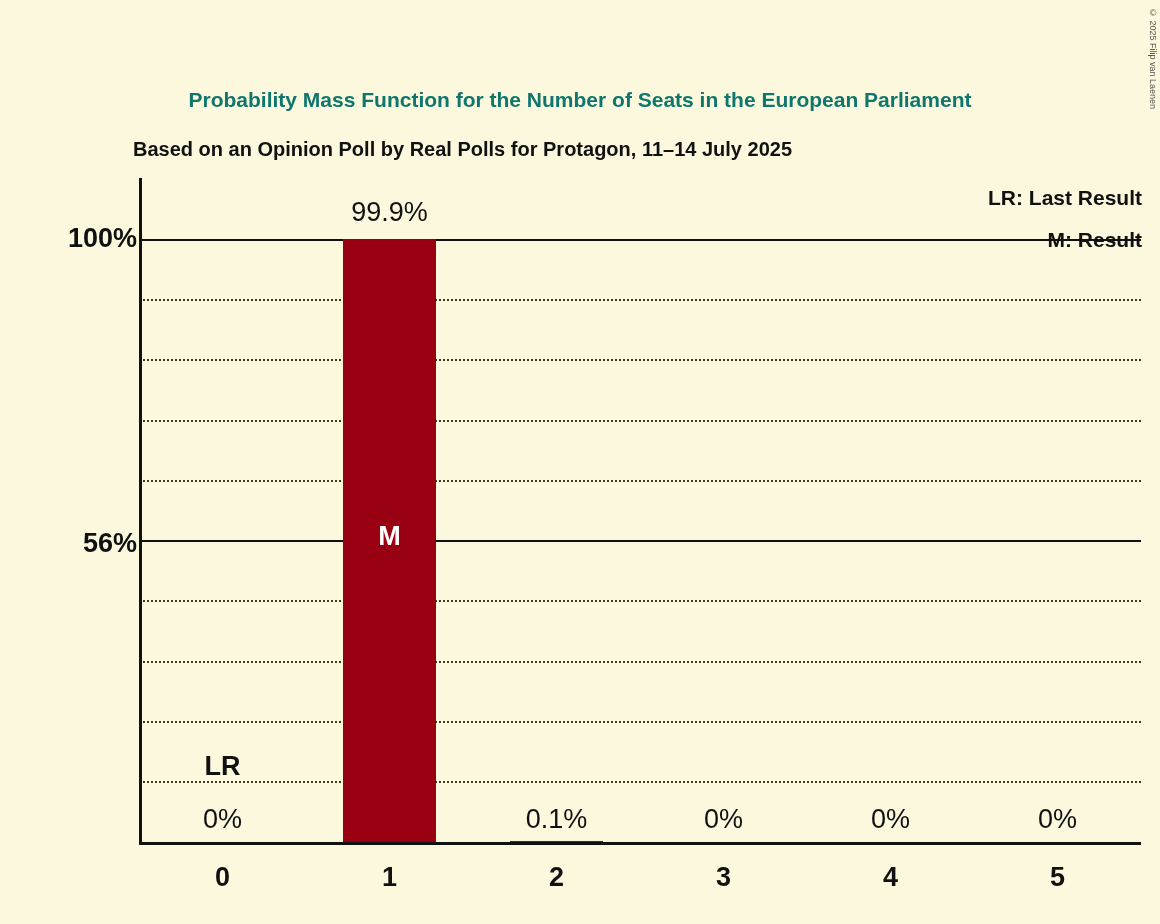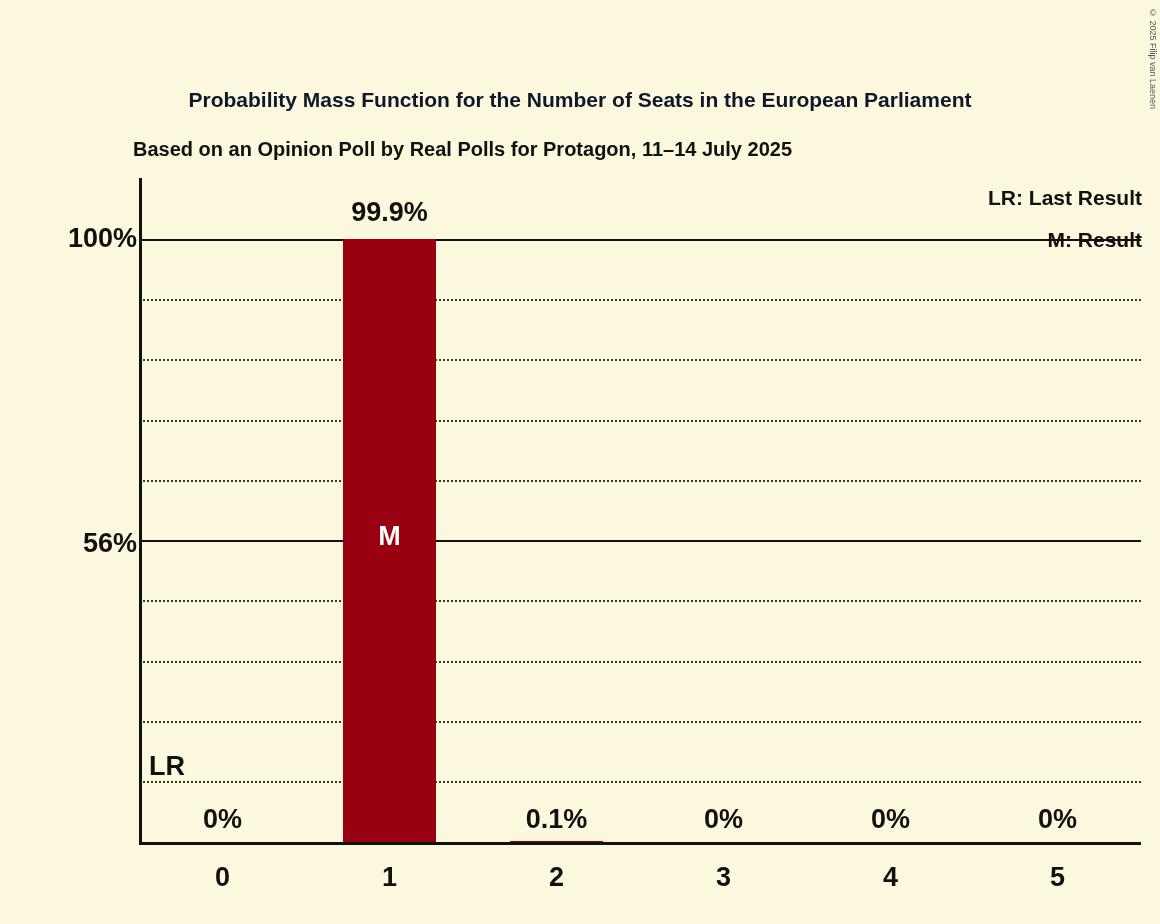--- a/index.html
+++ b/index.html
@@ -38,21 +38,21 @@
   }
   .chart-subtitle {
     position: absolute;
     top: 88px;
     left: 0;
     width: 1160px;
     text-align: center;
     font-size: 21px;
     font-weight: bold;
     white-space: nowrap;
-    color: #0f172a;
+    color: #0f766e;
   }
   .chart-subsubtitle {
     position: absolute;
     top: 138px;
     left: 0;
     width: 925px;
     text-align: center;
     font-size: 20px;
     font-weight: bold;
     white-space: nowrap;
@@ -155,38 +155,38 @@
     left: 22%;
     width: 56%;
     background: #990011;
   }
   .bar-value {
     position: absolute;
     left: 0;
     width: 100%;
     text-align: center;
     font-size: 27px;
-    font-weight: bold;
+    font-weight: normal;
     color: #111111;
     white-space: nowrap;
   }
   .marker-m {
     position: absolute;
     left: 0;
     width: 100%;
     text-align: center;
     font-size: 27px;
     font-weight: bold;
     color: #FFFFFF;
   }
   .marker-lr {
     position: absolute;
-    left: 10px;
+    left: 0;
     width: 100%;
-    text-align: left;
+    text-align: center;
     font-size: 27px;
     font-weight: bold;
     color: #111111;
   }
 
   .xtick-label {
     position: absolute;
     top: 862px;
     font-size: 27px;
     font-weight: bold;

